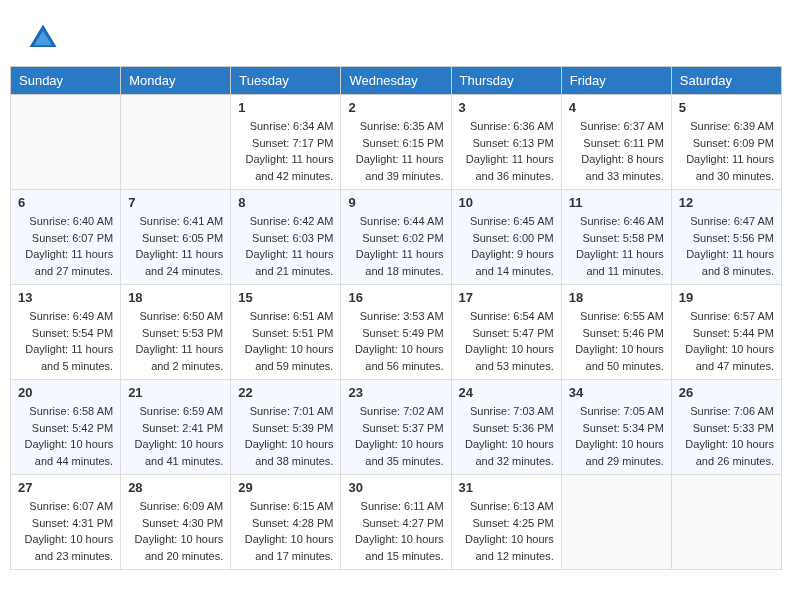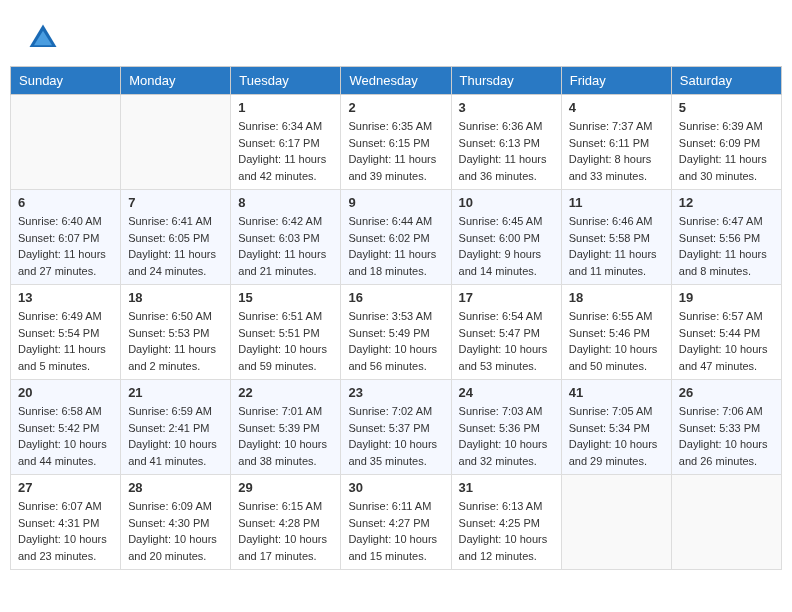--- a/index.html
+++ b/index.html
@@ -81,20 +81,21 @@
       background: #f9f9f9;
     }
     .day-number {
       font-size: 13px;
       font-weight: bold;
       margin-bottom: 3px;
       display: block;
     }
     .day-info {
       line-height: 1.5;
+      text-align: right;
     }
     tr:nth-child(even) td:not(.empty) {
       background: #f5f8ff;
     }
     tr:nth-child(odd) td:not(.empty) {
       background: #fff;
     }
   </style>
 </head>
 <body>
@@ -129,21 +130,21 @@
       </tr>
   </thead>
   <tbody id="calendar-body">
   <tr>
         <td class="empty"></td>
         <td class="empty"></td>
         <td>
         <span class="day-number">1</span>
         <div class="day-info">
           <div>Sunrise: 6:34 AM</div>
-          <div>Sunset: 6:17 PM</div>
+          <div>Sunset: 7:17 PM</div>
           <div>Daylight: 11 hours and 42 minutes.</div>
         </div>
       </td>
         <td>
         <span class="day-number">2</span>
         <div class="day-info">
           <div>Sunrise: 6:35 AM</div>
           <div>Sunset: 6:15 PM</div>
           <div>Daylight: 11 hours and 39 minutes.</div>
         </div>
@@ -152,21 +153,21 @@
         <span class="day-number">3</span>
         <div class="day-info">
           <div>Sunrise: 6:36 AM</div>
           <div>Sunset: 6:13 PM</div>
           <div>Daylight: 11 hours and 36 minutes.</div>
         </div>
       </td>
         <td>
         <span class="day-number">4</span>
         <div class="day-info">
-          <div>Sunrise: 7:37 AM</div>
+          <div>Sunrise: 6:37 AM</div>
           <div>Sunset: 6:11 PM</div>
           <div>Daylight: 8 hours and 33 minutes.</div>
         </div>
       </td>
         <td>
         <span class="day-number">5</span>
         <div class="day-info">
           <div>Sunrise: 6:39 AM</div>
           <div>Sunset: 6:09 PM</div>
           <div>Daylight: 11 hours and 30 minutes.</div>
@@ -324,21 +325,21 @@
       </td>
         <td>
         <span class="day-number">24</span>
         <div class="day-info">
           <div>Sunrise: 7:03 AM</div>
           <div>Sunset: 5:36 PM</div>
           <div>Daylight: 10 hours and 32 minutes.</div>
         </div>
       </td>
         <td>
-        <span class="day-number">41</span>
+        <span class="day-number">34</span>
         <div class="day-info">
           <div>Sunrise: 7:05 AM</div>
           <div>Sunset: 5:34 PM</div>
           <div>Daylight: 10 hours and 29 minutes.</div>
         </div>
       </td>
         <td>
         <span class="day-number">26</span>
         <div class="day-info">
           <div>Sunrise: 7:06 AM</div>

